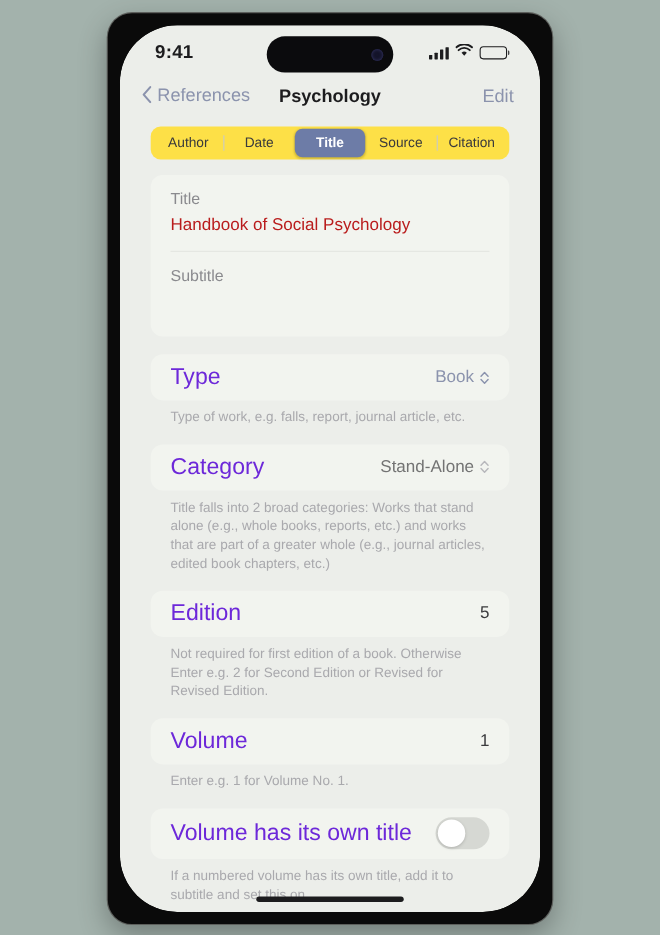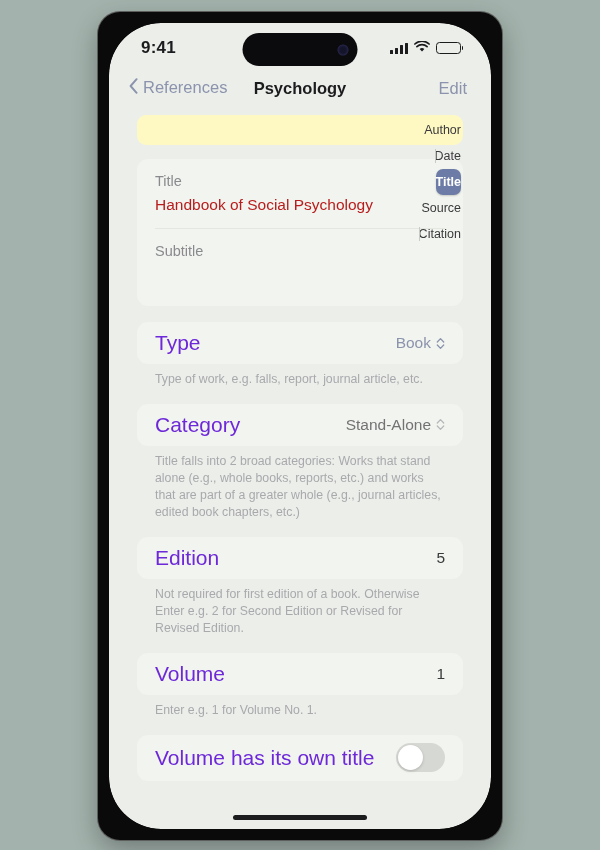--- a/index.html
+++ b/index.html
@@ -144,28 +144,27 @@
     transform: translateX(-50%);
     font-size: 16.5px;
     font-weight: bold;
     color: #1c1c1e;
   }
   #nav-edit { color: #8b93ad; font-size: 16.5px; }
 
   
   #segmented-wrap { flex: none; padding: 8px 28px 14px; }
   #segmented-control {
-    background: #fef9c3;
+    background: #fde047;
     border-radius: 9px;
     height: 30px;
     display: flex;
     align-items: flex-end;
     padding: 2px;
     position: relative;
-    flex-direction: column;
   }
   .segment {
     flex: 1;
     text-align: center;
     font-size: 12.5px;
     color: #3a3a3c;
     line-height: 26px;
     border-radius: 7px;
     position: relative;
   }
@@ -391,19 +390,20 @@
         <div class="gap"></div>
 
         <div class="card">
           <div class="row" style="height:46px">
             <span class="row-label">Volume has its own title</span>
             <span class="toggle">
               <span class="toggle-knob"></span>
             </span>
           </div>
         </div>
+        <div class="help-text">If a numbered volume has its own title, add it to subtitle and set this on.</div>
 
       </div>
 
       <div id="home-indicator"></div>
     </div>
   </div>
 </div>
 
 </body></html>

